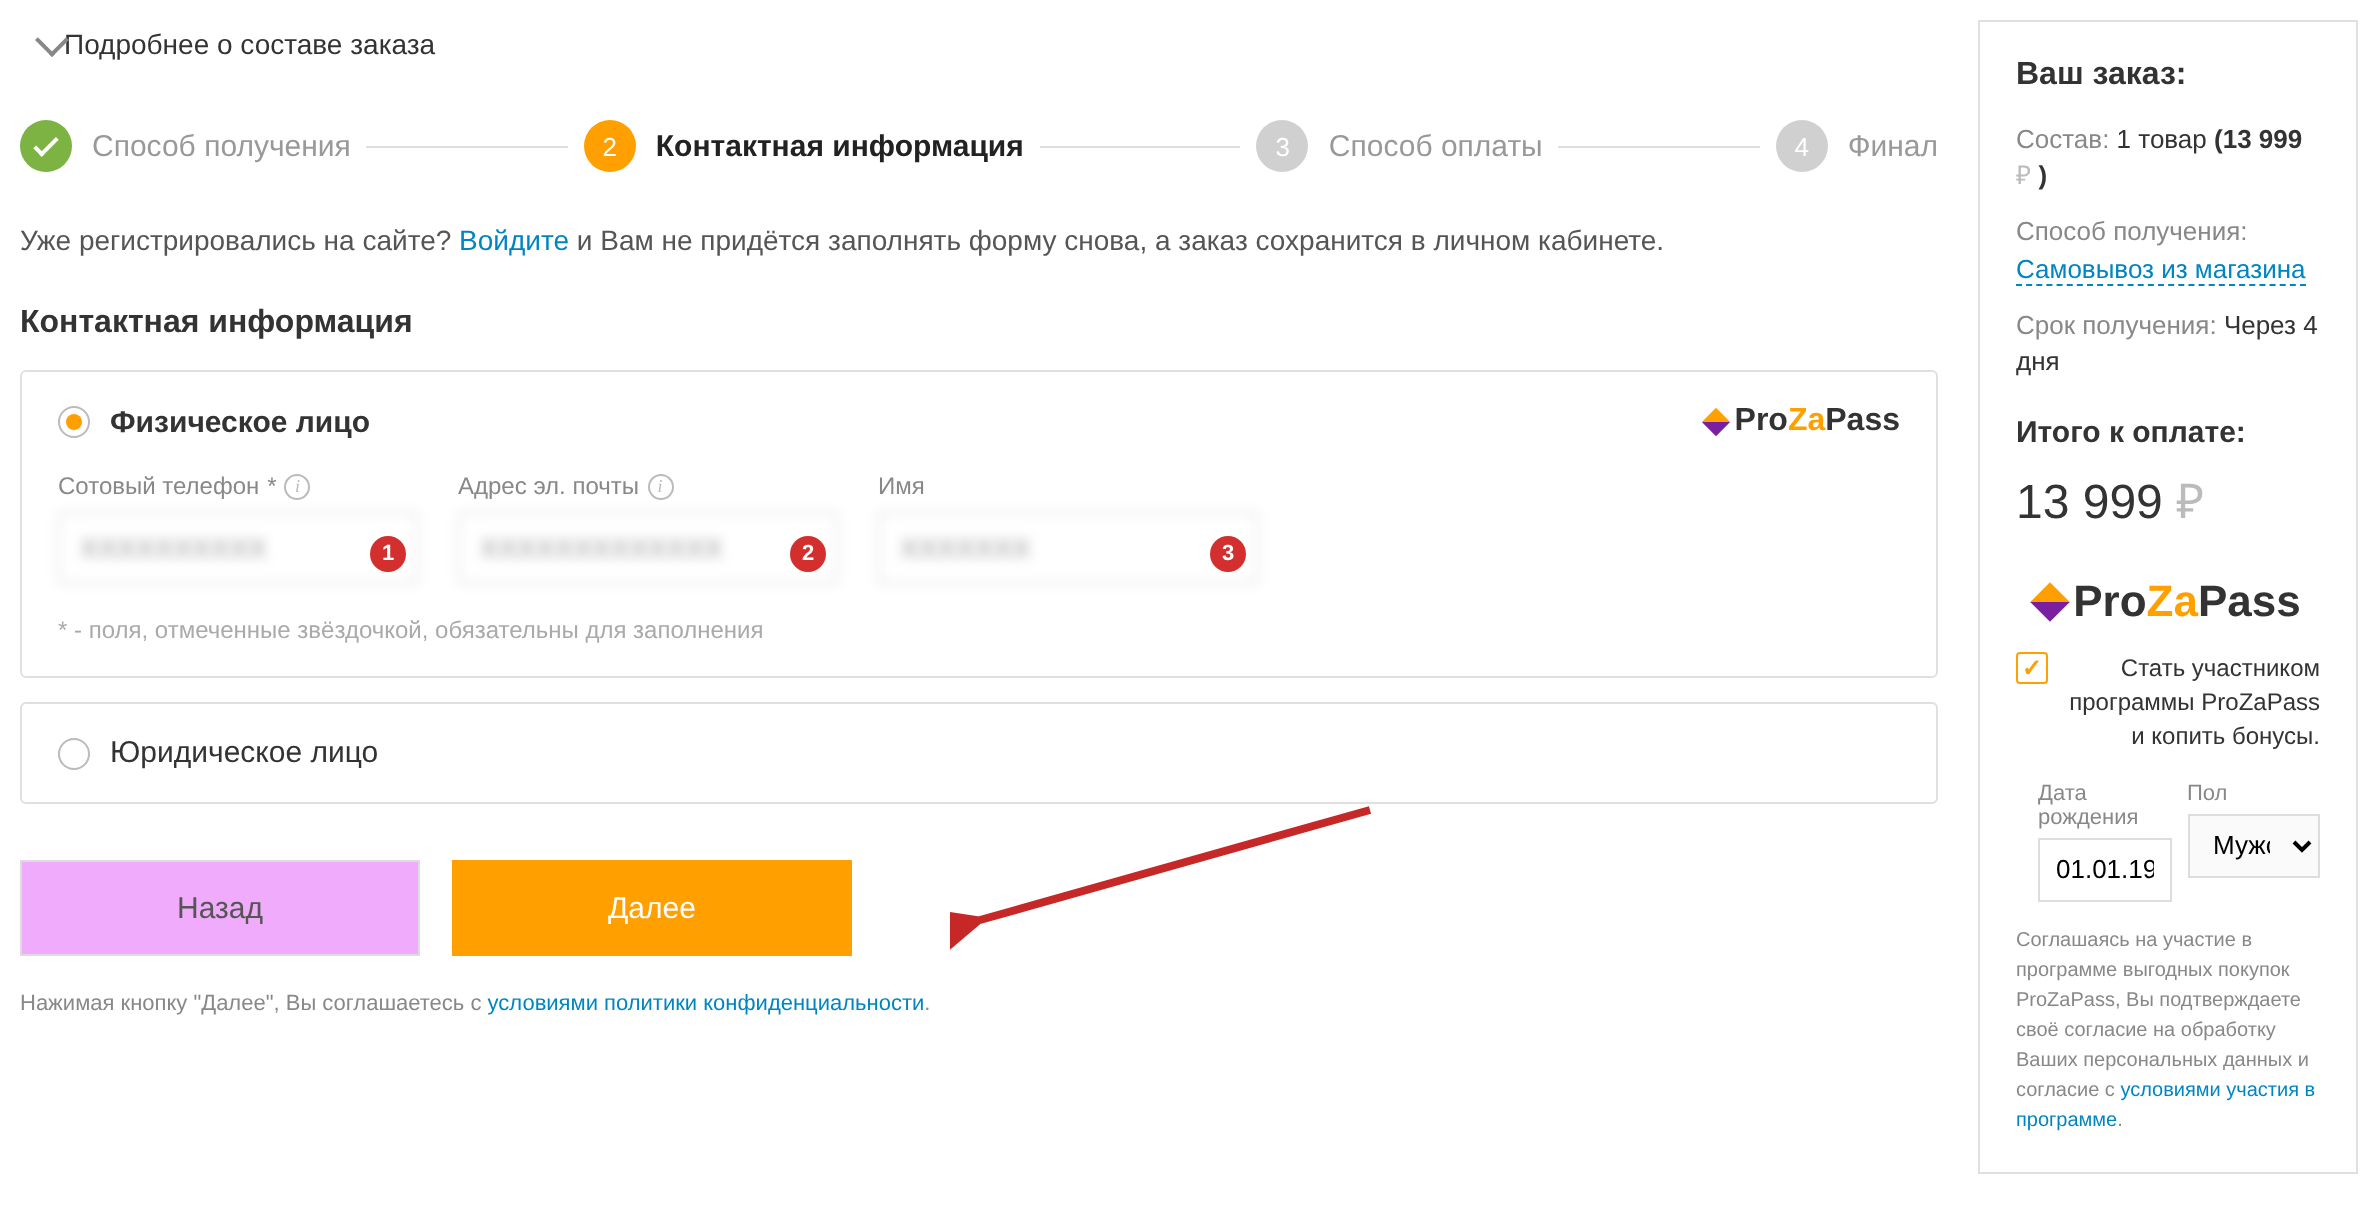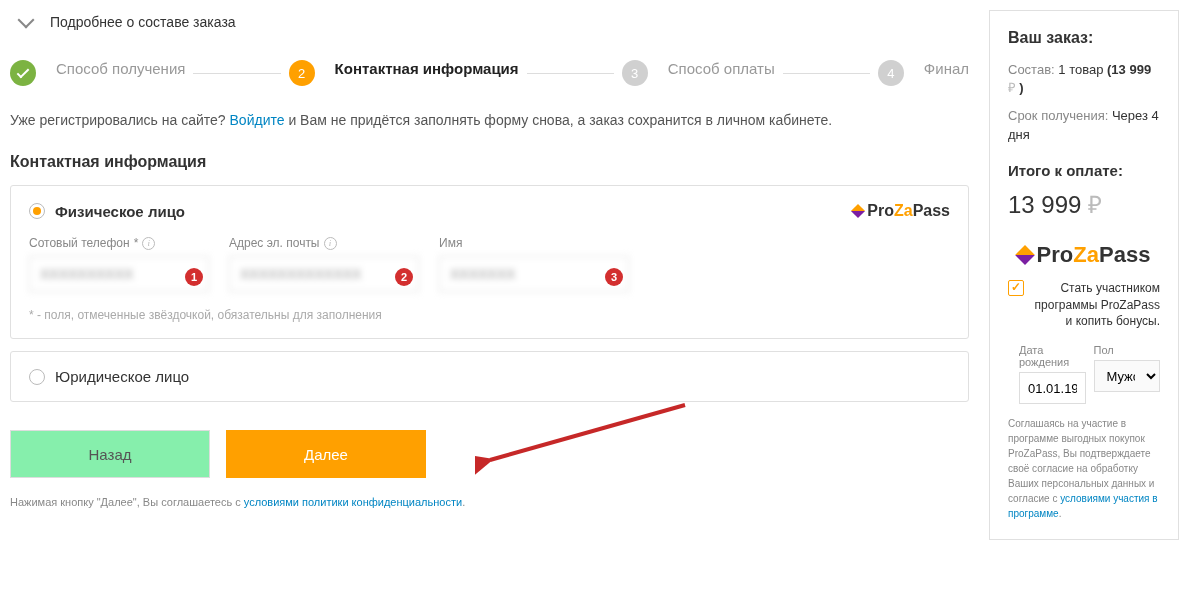--- a/index.html
+++ b/index.html
@@ -1,25 +1,25 @@
 <!DOCTYPE html>
 <html><head>
 <meta charset="utf-8">
 <style>
 * { box-sizing: border-box; margin: 0; padding: 0; }
 body { font-family: Arial, sans-serif; font-size: 14px; color: #333; background: #fff; width: 1189px; }
 .container { display: flex; gap: 20px; padding: 10px; }
 .main { flex: 1; }
 .sidebar { width: 190px; border: 1px solid #e0e0e0; padding: 18px; }
 
-.expand-row { display: flex; align-items: center; gap: 18px; margin-bottom: 18px; cursor: pointer; padding: 4px 0 12px 10px; }
+.expand-row { display: flex; align-items: center; gap: 0; margin-bottom: 18px; cursor: pointer; padding: 4px 0 12px 10px; }
 .chevron { width: 12px; height: 12px; border-left: 2px solid #888; border-bottom: 2px solid #888; transform: rotate(-45deg); margin-top: -4px; }
 
 .steps { display: flex; align-items: center; margin-bottom: 24px; }
-.step { display: flex; gap: 20px; }
+.step { display: flex; align-items: center; gap: 10px; }
 .step-circle { width: 26px; height: 26px; border-radius: 50%; display: flex; align-items: center; justify-content: center; color: #fff; font-size: 13px; }
 .step-circle.done { background: #7cb342; }
 .step-circle.active { background: #ffa000; }
 .step-circle.pending { background: #d0d0d0; }
 .step-label { color: #999; font-size: 15px; }
 .step-label.active { color: #222; font-weight: bold; }
 .step-line { flex: 1; height: 1px; background: #ddd; margin: 0 8px; min-width: 20px; }
 .checkmark { width: 12px; height: 6px; border-left: 2px solid #fff; border-bottom: 2px solid #fff; transform: rotate(-45deg); margin-top: -3px; }
 
 .login-hint { margin-bottom: 22px; line-height: 1.5; color: #555; }
@@ -49,21 +49,21 @@
 .info-icon { width: 13px; height: 13px; border: 1px solid #bbb; border-radius: 50%; display: flex; align-items: center; justify-content: center; font-size: 9px; color: #bbb; font-style: italic; font-family: serif; }
 .field input { border: 1px solid #ddd; padding: 8px 10px; height: 36px; font-size: 14px; width: 180px; color: #999; filter: blur(3px); }
 .field-badge { position: absolute; right: 6px; bottom: 6px; width: 18px; height: 18px; background: #d32f2f; color: #fff; border-radius: 50%; display: flex; align-items: center; justify-content: center; font-size: 11px; font-weight: bold; }
 .field:nth-child(2) input { width: 190px; }
 .field:nth-child(3) input { width: 190px; }
 
 .footnote { font-size: 12px; color: #aaa; margin-top: 16px; }
 
 .buttons-row { display: flex; gap: 16px; margin-top: 28px; position: relative; }
 .btn { width: 200px; height: 48px; border: none; cursor: pointer; font-size: 15px; }
-.btn-back { background: #86efac; border: 1px solid #ddd; color: #555; }
+.btn-back { background: #f0abfc; border: 1px solid #ddd; color: #555; }
 .btn-next { background: #ffa000; color: #fff; }
 
 .arrow-annotation { position: absolute; left: 465px; top: -30px; pointer-events: none; }
 
 .terms-hint { font-size: 11px; color: #888; margin-top: 18px; }
 .terms-hint a { color: #0085c3; text-decoration: none; }
 
 .sidebar h3 { font-size: 16px; font-weight: bold; margin-bottom: 14px; }
 .sidebar-row { font-size: 13px; color: #888; margin-bottom: 10px; line-height: 1.4; }
 .sidebar-row .val { color: #333; }
@@ -197,20 +197,24 @@
     </p>
   </div>
 
   <div class="sidebar">
     <h3>Ваш заказ:</h3>
     <div class="sidebar-row">
       <span>Состав: </span><span class="val">1 товар</span>
       <span class="val bold">(13 999</span> <span class="ruble">₽</span> <span class="val bold">)</span>
     </div>
     <div class="sidebar-row">
+      <span>Способ получения:</span><br>
+      <a href="#">Самовывоз из магазина</a>
+    </div>
+    <div class="sidebar-row">
       <span>Срок получения: </span><span class="val">Через 4 дня</span>
     </div>
 
     <div class="total-label">Итого к оплате:</div>
     <div class="total-value">
       <span>13 999</span> <span class="ruble">₽</span>
     </div>
 
     <div class="prozapass-logo-big">
       <span class="diamond"></span>

